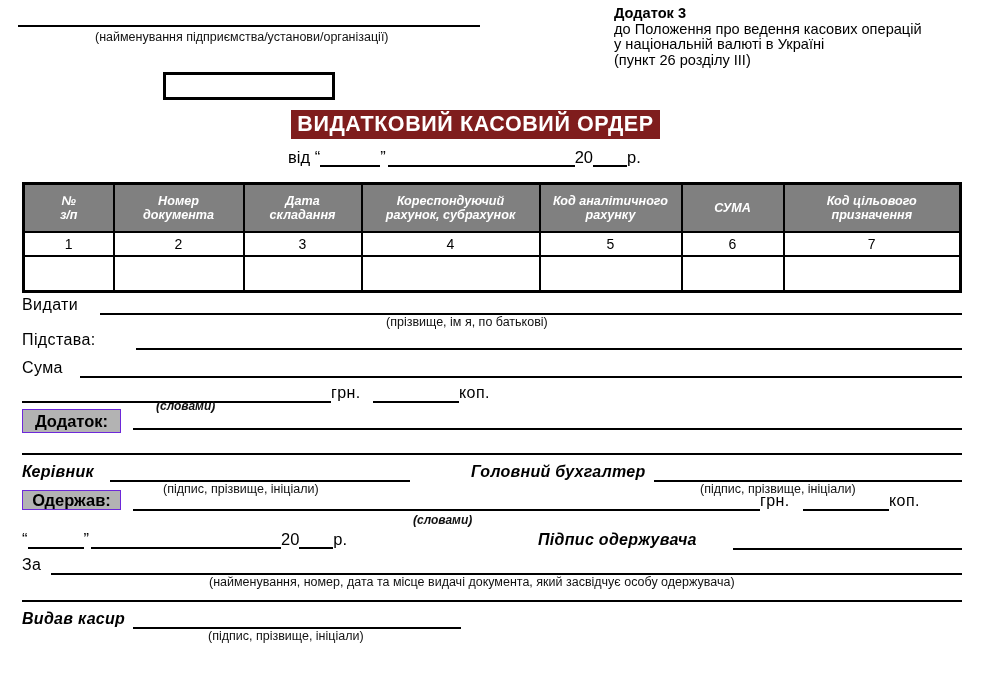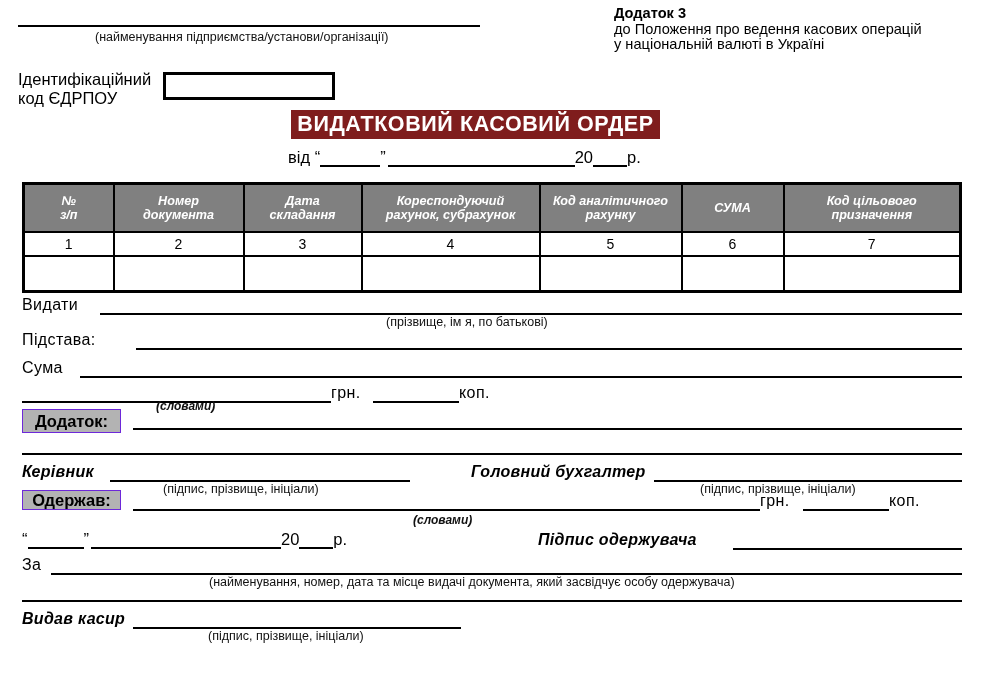--- a/index.html
+++ b/index.html
@@ -170,29 +170,26 @@
 </style>
 </head>
 <body>
 
 <div id="page">
 
   <div id="hdr-right">
     <div class="b">Додаток 3</div>
     <div>до Положення про ведення касових операцій</div>
     <div>у національній валюті в Україні</div>
+    <div>(пункт 26 розділу III)</div>
   </div>
 
   <div class="rule" id="org-rule"></div>
   <div class="caption" id="org-cap">(найменування підприємства/установи/організації)</div>
 
-  <div id="edrpou-label">
-    <span>Ідентифікаційний</span><br>
-    <span>код ЄДРПОУ</span>
-  </div>
   <div id="edrpou-box"></div>
 
   <div id="title-banner">ВИДАТКОВИЙ КАСОВИЙ ОРДЕР</div>
 
   <div id="date-row">
     <span>від “</span>
     <span class="fill" style="width:60px"></span>
     <span>”</span>
     <span class="fill" style="width:187px;margin-left:2px"></span>
     <span>20</span>

